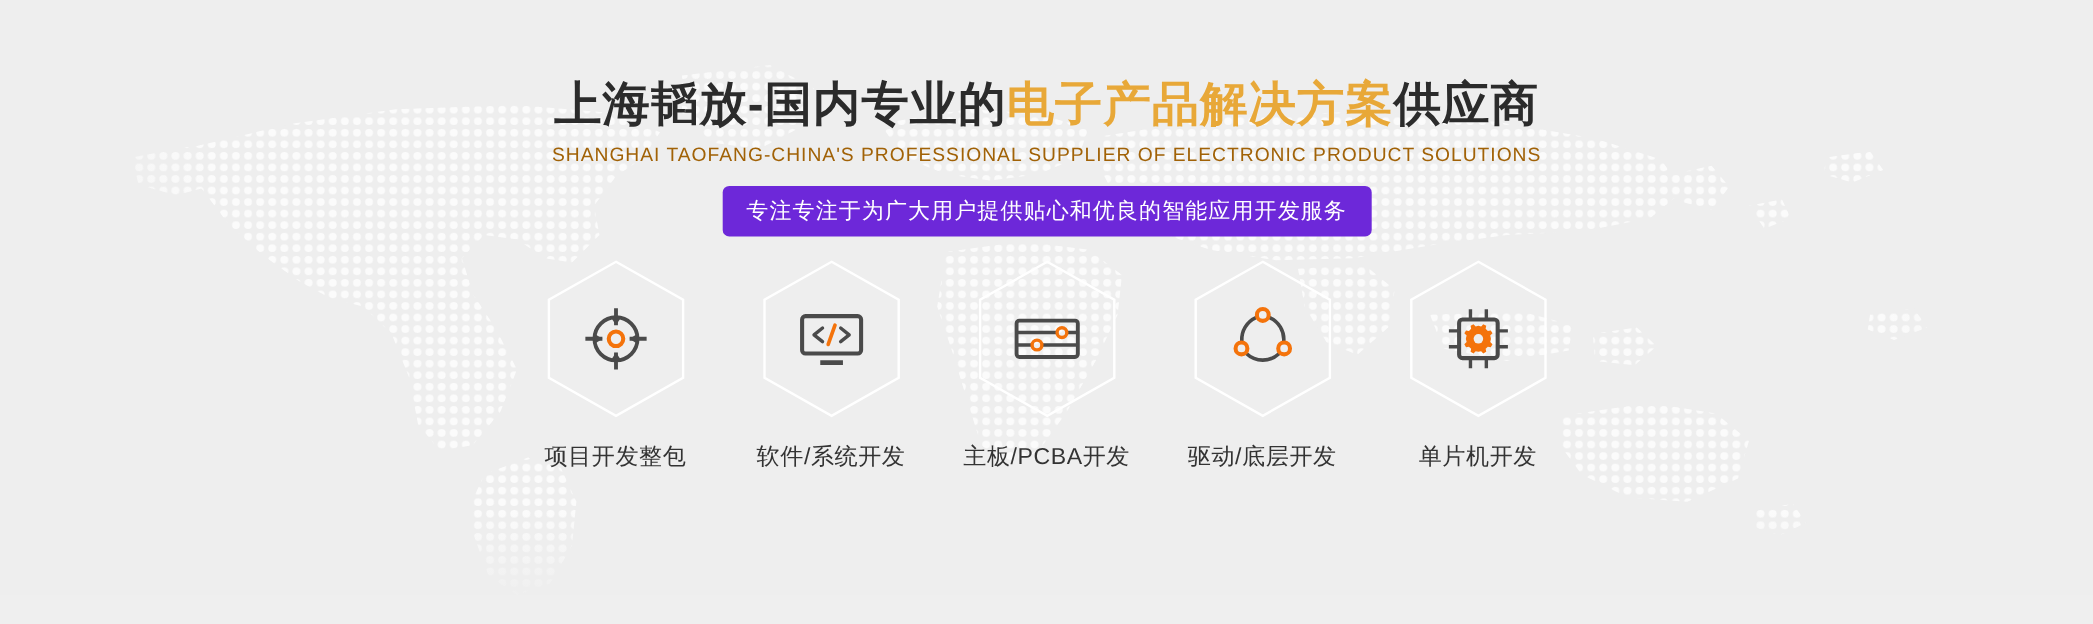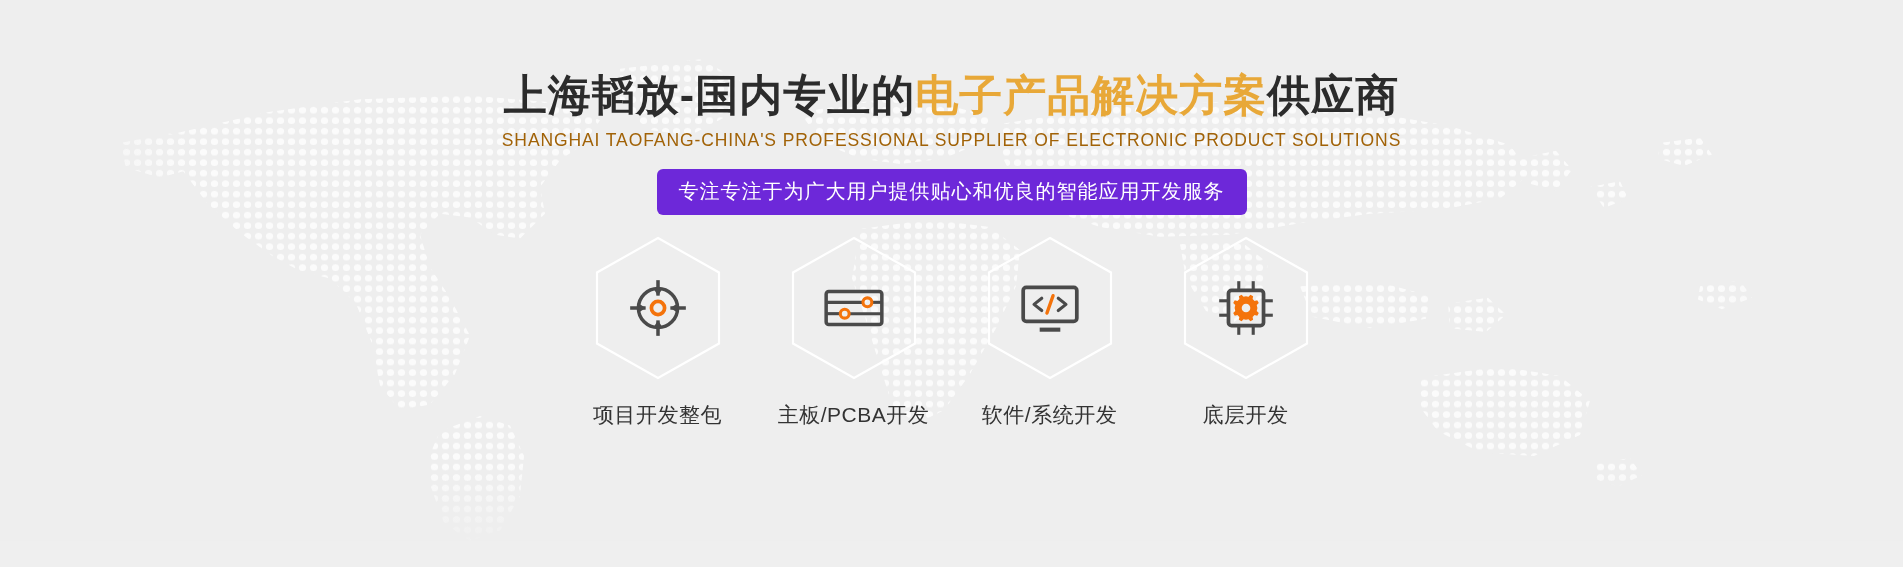--- a/index.html
+++ b/index.html
@@ -220,48 +220,64 @@
         </div>
         <div class="service-label">项目开发整包</div>
       </div>
 
       <div class="service">
         <div class="hex">
           <svg class="hex-outline" viewBox="0 0 130 146">
             <polygon points="65,3 126,37.5 126,108.5 65,143 4,108.5 4,37.5" fill="none" stroke="#ffffff" stroke-width="2.2"></polygon>
           </svg>
           <svg class="hex-icon" viewBox="0 0 64 64">
+            <rect x="6" y="12" width="52" height="33" rx="3" fill="none" stroke="#4a4a4a" stroke-width="3.6"></rect>
+            <line x1="22" y1="53" x2="42" y2="53" stroke="#4a4a4a" stroke-width="4"></line>
+            <polyline points="24,22.5 16.5,28.5 24,34.5" fill="none" stroke="#4a4a4a" stroke-width="3" stroke-linecap="round" stroke-linejoin="round"></polyline>
+            <polyline points="40,22.5 47.5,28.5 40,34.5" fill="none" stroke="#4a4a4a" stroke-width="3" stroke-linecap="round" stroke-linejoin="round"></polyline>
+            <line x1="35" y1="20" x2="29" y2="37" stroke="#f4730b" stroke-width="3.2" stroke-linecap="round"></line>
+          </svg>
+        </div>
+        <div class="service-label">软件/系统开发</div>
+      </div>
+
+      <div class="service">
+        <div class="hex">
+          <svg class="hex-outline" viewBox="0 0 130 146">
+            <polygon points="65,3 126,37.5 126,108.5 65,143 4,108.5 4,37.5" fill="none" stroke="#ffffff" stroke-width="2.2"></polygon>
+          </svg>
+          <svg class="hex-icon" viewBox="0 0 64 64">
             <rect x="5" y="16" width="54" height="32" rx="2.5" fill="none" stroke="#4a4a4a" stroke-width="3.4"></rect>
             <line x1="5" y1="26.5" x2="40" y2="26.5" stroke="#4a4a4a" stroke-width="3"></line>
             <line x1="50" y1="26.5" x2="59" y2="26.5" stroke="#4a4a4a" stroke-width="3"></line>
             <line x1="5" y1="37.5" x2="18" y2="37.5" stroke="#4a4a4a" stroke-width="3"></line>
             <line x1="28" y1="37.5" x2="59" y2="37.5" stroke="#4a4a4a" stroke-width="3"></line>
             <circle cx="45" cy="26.5" r="4.3" fill="none" stroke="#f4730b" stroke-width="3"></circle>
             <circle cx="23" cy="37.5" r="4.3" fill="none" stroke="#f4730b" stroke-width="3"></circle>
           </svg>
         </div>
         <div class="service-label">主板/PCBA开发</div>
       </div>
 
       <div class="service">
         <div class="hex">
           <svg class="hex-outline" viewBox="0 0 130 146">
             <polygon points="65,3 126,37.5 126,108.5 65,143 4,108.5 4,37.5" fill="none" stroke="#ffffff" stroke-width="2.2"></polygon>
           </svg>
           <svg class="hex-icon" viewBox="0 0 64 64">
-            <rect x="6" y="12" width="52" height="33" rx="3" fill="none" stroke="#4a4a4a" stroke-width="3.6"></rect>
-            <line x1="22" y1="53" x2="42" y2="53" stroke="#4a4a4a" stroke-width="4"></line>
-            <polyline points="24,22.5 16.5,28.5 24,34.5" fill="none" stroke="#4a4a4a" stroke-width="3" stroke-linecap="round" stroke-linejoin="round"></polyline>
-            <polyline points="40,22.5 47.5,28.5 40,34.5" fill="none" stroke="#4a4a4a" stroke-width="3" stroke-linecap="round" stroke-linejoin="round"></polyline>
-            <line x1="35" y1="20" x2="29" y2="37" stroke="#f4730b" stroke-width="3.2" stroke-linecap="round"></line>
-          </svg>
-        </div>
-        <div class="service-label">软件/系统开发</div>
-      </div>
-
+            <path d="M38.5,13.5 A21,21 0 0 1 50.5,33.5" fill="none" stroke="#4a4a4a" stroke-width="3.2" stroke-linecap="round"></path>
+            <path d="M13.5,33.5 A21,21 0 0 1 25.5,13.5" fill="none" stroke="#4a4a4a" stroke-width="3.2" stroke-linecap="round"></path>
+            <path d="M17.5,45 A21,21 0 0 0 46.5,45" fill="none" stroke="#4a4a4a" stroke-width="3.2" stroke-linecap="round"></path>
+            <circle cx="32" cy="11" r="5.2" fill="none" stroke="#f4730b" stroke-width="3.6"></circle>
+            <circle cx="13.2" cy="40.5" r="5.2" fill="none" stroke="#f4730b" stroke-width="3.6"></circle>
+            <circle cx="50.8" cy="40.5" r="5.2" fill="none" stroke="#f4730b" stroke-width="3.6"></circle>
+          </svg>
+        </div>
+        <div class="service-label">驱动/底层开发</div>
+      </div>
 
 
       <div class="service">
         <div class="hex">
           <svg class="hex-outline" viewBox="0 0 130 146">
             <polygon points="65,3 126,37.5 126,108.5 65,143 4,108.5 4,37.5" fill="none" stroke="#ffffff" stroke-width="2.2"></polygon>
           </svg>
           <svg class="hex-icon" viewBox="0 0 64 64">
             <rect x="15" y="15" width="34" height="34" rx="3" fill="none" stroke="#4a4a4a" stroke-width="3.6"></rect>
             <g stroke="#4a4a4a" stroke-width="3" stroke-linecap="butt">
@@ -278,18 +294,18 @@
               <path d="M32,20.5 L34.4,21.1 L36.3,19.1 L38.9,20.6 L38.4,23.2 L40.3,25.1 L42.9,24.6
                        L44.4,27.2 L42.4,29.1 L43,31.5 L43,32.5 L42.4,34.9 L44.4,36.8 L42.9,39.4
                        L40.3,38.9 L38.4,40.8 L38.9,43.4 L36.3,44.9 L34.4,42.9 L32,43.5 L29.6,42.9
                        L27.7,44.9 L25.1,43.4 L25.6,40.8 L23.7,38.9 L21.1,39.4 L19.6,36.8 L21.6,34.9
                        L21,32.5 L21,31.5 L21.6,29.1 L19.6,27.2 L21.1,24.6 L23.7,25.1 L25.6,23.2
                        L25.1,20.6 L27.7,19.1 L29.6,21.1 Z"></path>
             </g>
             <circle cx="32" cy="32" r="4.2" fill="#eeeeee"></circle>
           </svg>
         </div>
-        <div class="service-label">底层开发</div>
+        <div class="service-label">单片机开发</div>
       </div>
 
     </div>
   </div>
 </div>
 
 </body></html>

